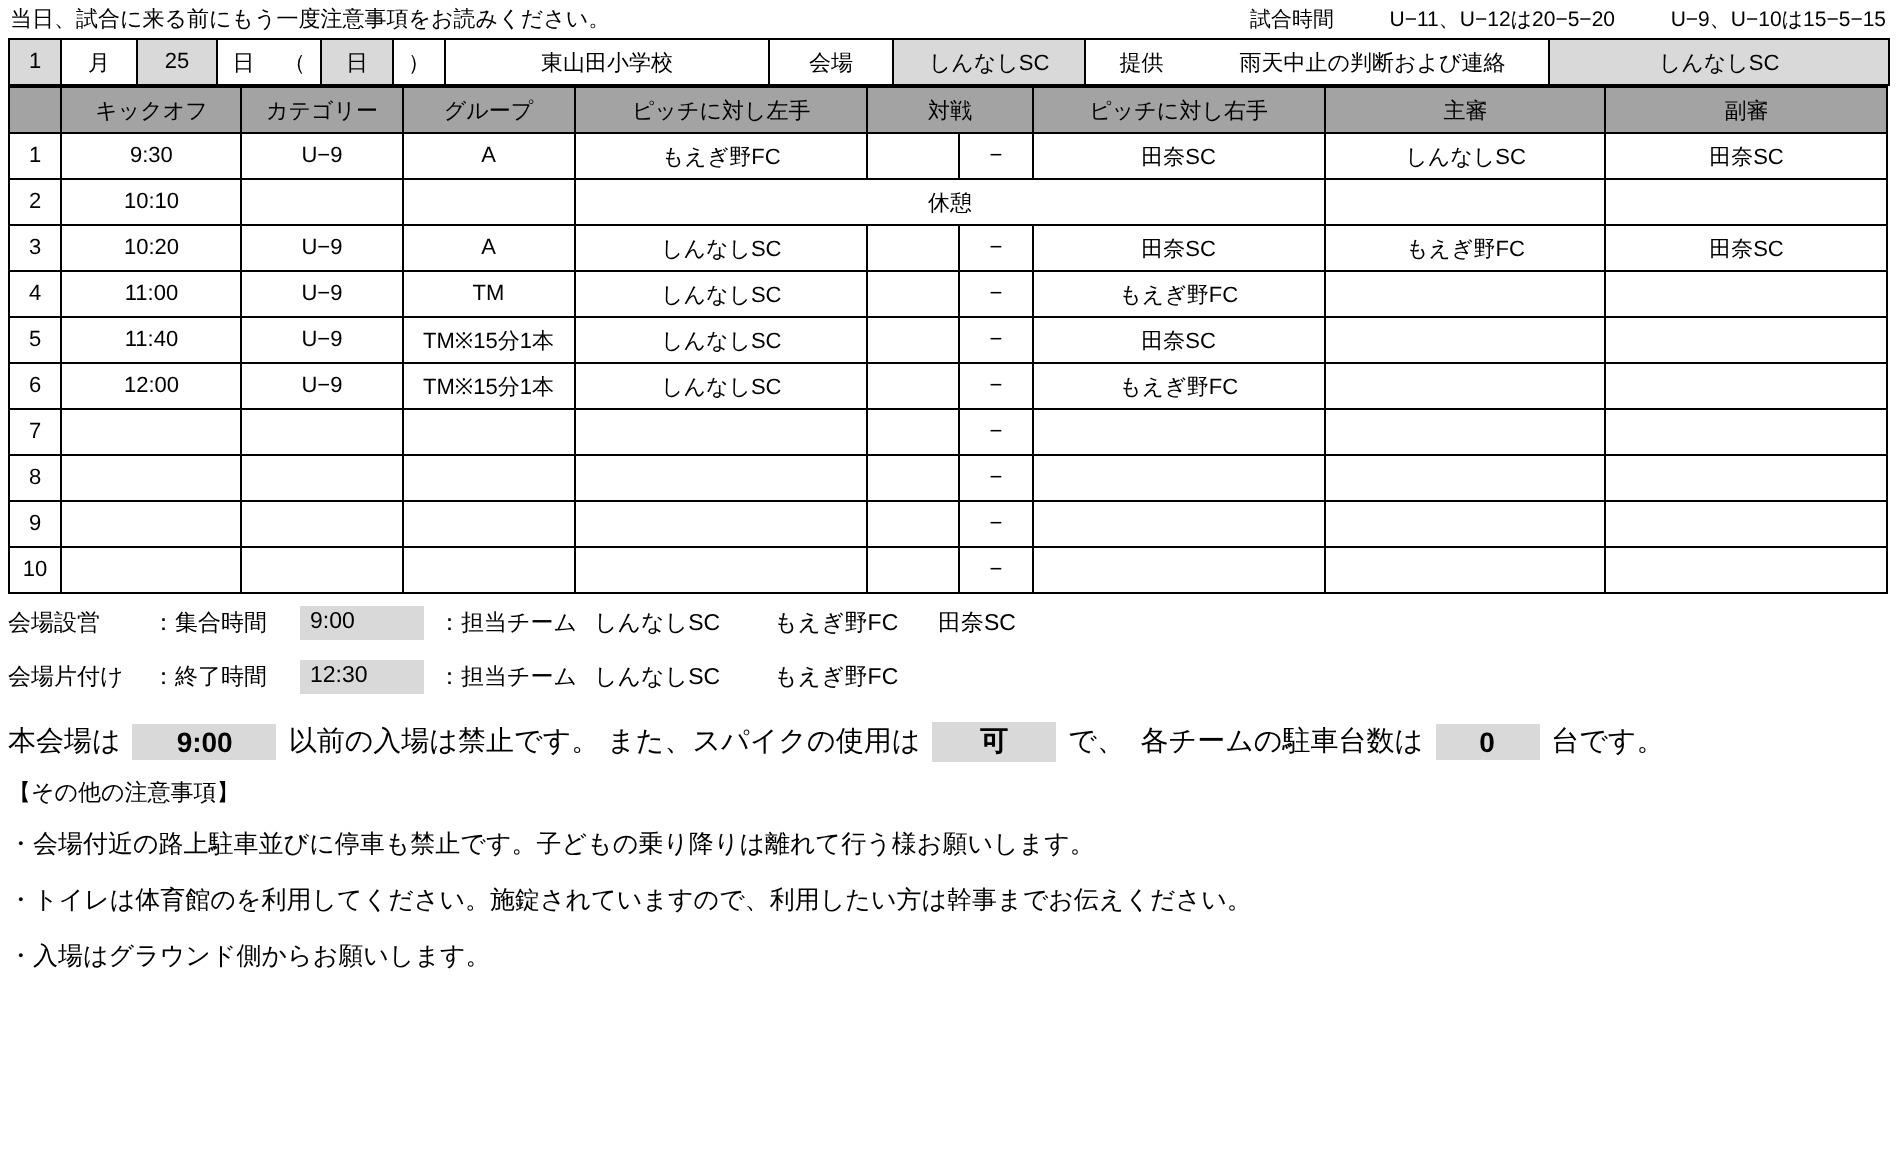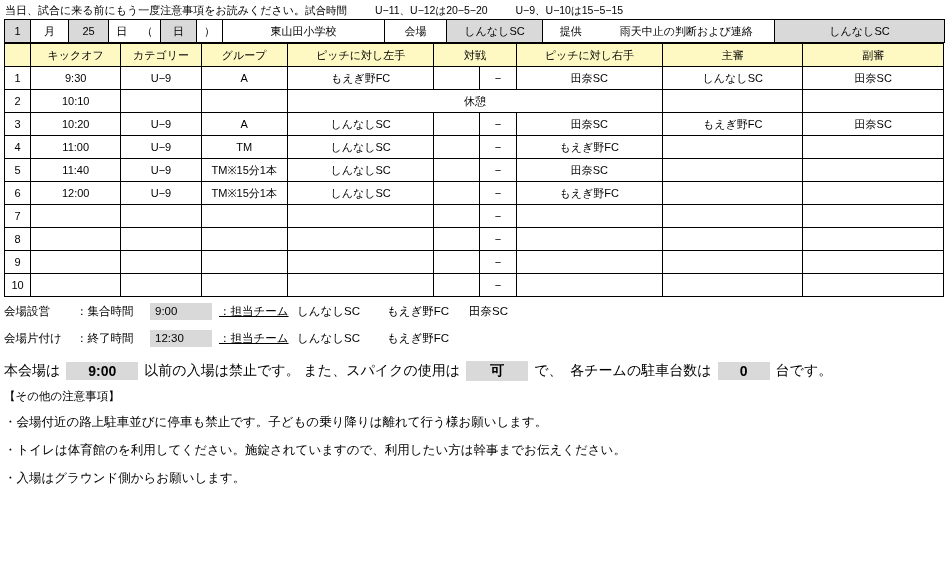--- a/index.html
+++ b/index.html
@@ -19,20 +19,21 @@
     position: relative;
     width: 948px;
     height: 583px;
     box-sizing: border-box;
     padding: 2px 4px 0 4px;
   }
   
   .top-line {
     display: flex;
     align-items: baseline;
+    justify-content: space-between;
     font-size: 11px;
     line-height: 14px;
     padding: 1px 1px 2px 1px;
   }
   .top-left { white-space: nowrap; }
   .top-right { white-space: nowrap; font-size: 10.5px; }
   .top-right .spacer { display: inline-block; width: 22px; }
 
   
   table.grid {
@@ -53,21 +54,21 @@
   }
   .shaded { background: #d9d9d9; }
   .nb-l { border-left: none !important; }
   .nb-r { border-right: none !important; }
 
   .hdr-row td { height: 21px; }
   .venue-cell { font-size: 12px; }
   .small-label { font-size: 11px; }
 
   
-  .colhdr td { background: #fef9c3; height: 23px; font-size: 11.5px; }
+  .colhdr td { background: #a3a3a3; height: 23px; font-size: 11.5px; }
 
   
   .body-row td { height: 28.5px; }
   .num-cell { width: 26px; }
 
   
   .ops {
     margin-top: 4px;
     font-size: 11.5px;
   }
@@ -81,21 +82,21 @@
   .ops-sub { width: 74px; }
   .ops-time {
     width: 62px;
     background: #d9d9d9;
     text-align: left;
     padding-left: 5px;
     height: 17px;
     line-height: 17px;
     box-sizing: border-box;
   }
-  .ops-team-label { width: 72px; padding-left: 7px; text-decoration: underline; }
+  .ops-team-label { width: 72px; padding-left: 7px; }
   .ops-team { width: 90px; text-align: left; padding-left: 6px; }
   .ops-team2 { width: 82px; text-align: left; }
   .ops-team3 { text-align: left; }
 
   
   .rules {
     margin-top: 10px;
   }
   .rule-main {
     display: flex;

